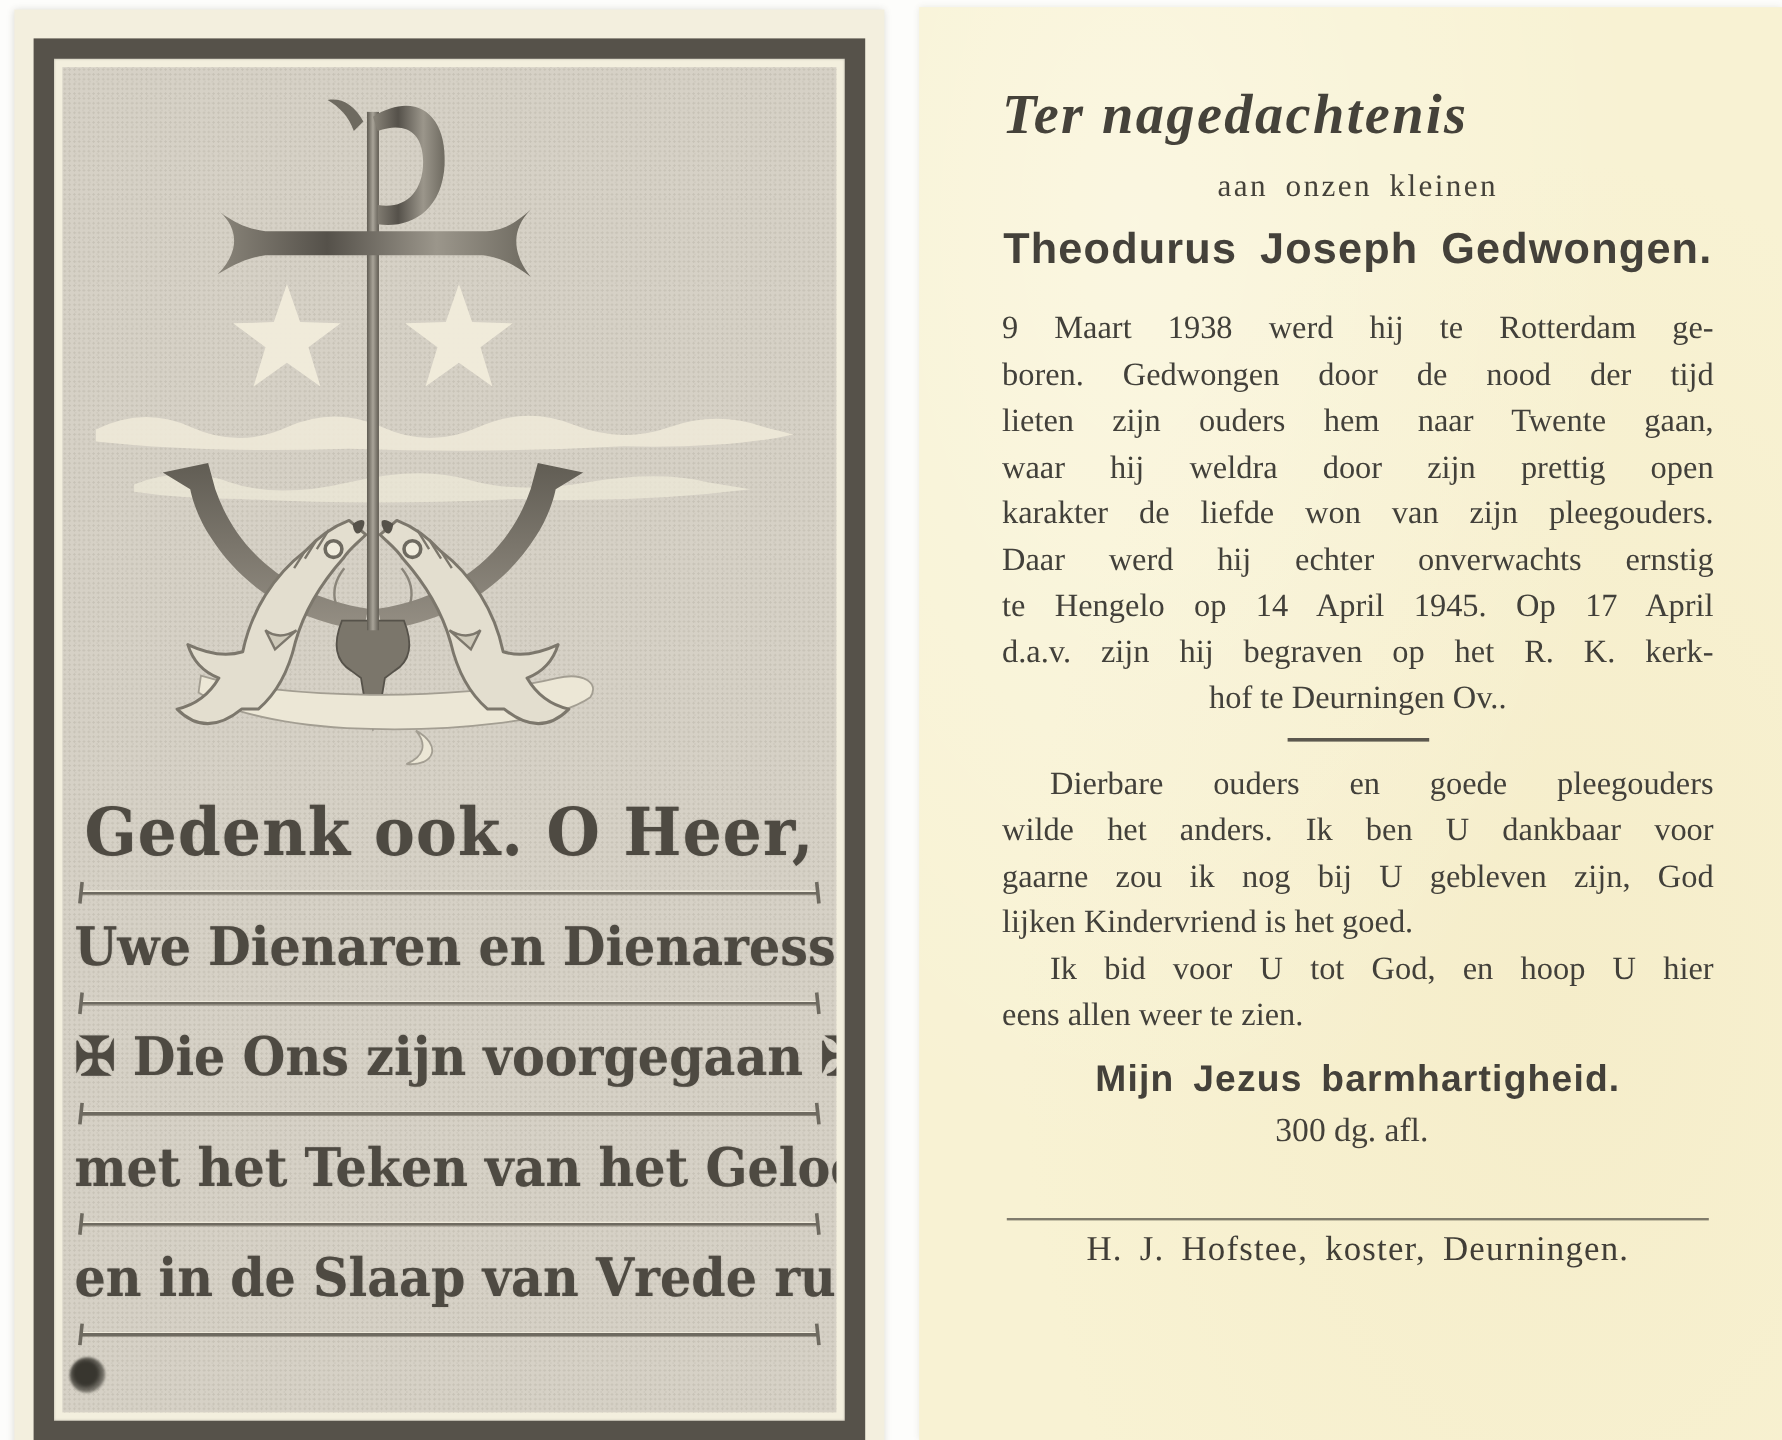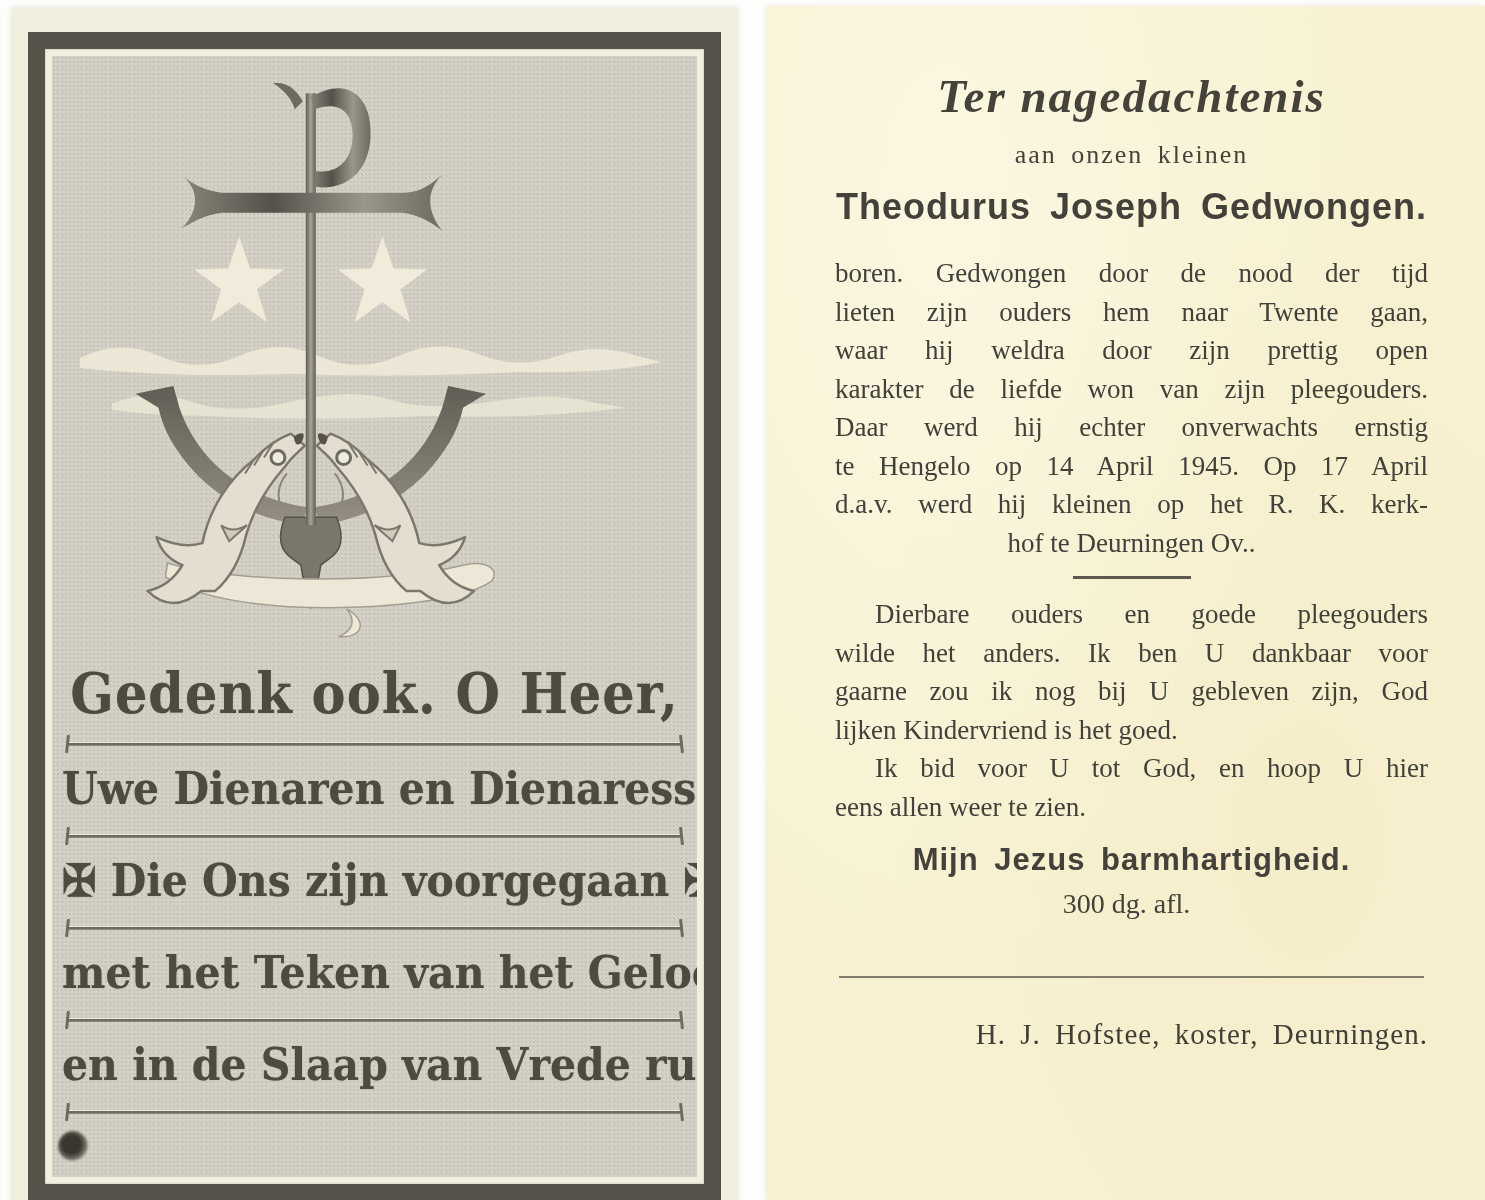--- a/index.html
+++ b/index.html
@@ -36,37 +36,37 @@
     filter:blur(1px);}
 
   
   .right-card{position:absolute;left:766px;top:6px;width:719px;height:1194px;
     background:#f8f2d3;
     background-image:radial-gradient(ellipse at 25% 15%, rgba(255,255,250,.35), transparent 55%),
                      radial-gradient(ellipse at 75% 70%, rgba(240,228,185,.35), transparent 60%);
     box-shadow:0 0 5px rgba(90,80,50,.12);
     padding:64px 57px 0 69px; box-sizing:border-box;}
   .rc-title{font-family:"Liberation Serif",serif;font-style:italic;font-weight:700;
-    font-size:47px;line-height:52px;text-align:center;color:#45423a;letter-spacing:2px;}
+    font-size:47px;line-height:52px;text-align:left;color:#45423a;letter-spacing:2px;}
   .rc-sub{font-size:26px;line-height:30px;text-align:center;margin-top:18px;color:#45423a;
     letter-spacing:2px;word-spacing:6px;}
   .rc-name{font-family:"Liberation Sans",sans-serif;font-weight:700;font-size:36px;
     line-height:42px;text-align:center;margin-top:16px;color:#44413a;letter-spacing:1px;
     word-spacing:8px;}
   .bodytext{margin-top:26px;font-size:27px;color:#42403a;}
   .jline{text-align:justify;text-align-last:justify;line-height:38.5px;white-space:normal;}
   .lline{text-align:left;line-height:38.5px;}
   .cline{text-align:center;line-height:38.5px;}
   .indent{padding-left:40px;}
   .divider-short{width:118px;border:0;border-top:3px solid #5c584e;margin:14px auto 16px auto;}
   .mercy{font-family:"Liberation Sans",sans-serif;font-weight:700;font-size:31px;
     text-align:center;margin-top:16px;color:#44413a;letter-spacing:1px;word-spacing:6px;}
   .indulgence{font-size:28px;text-align:center;margin-top:10px;padding-right:10px;color:#44413a;}
   .footer-rule{border:0;border-top:2px solid #6b6759;margin:56px 4px 0 4px;opacity:.85;}
-  .printer{font-size:29px;text-align:right;margin-top:40px;color:#413e37;letter-spacing:1px;
+  .printer{font-size:29px;text-align:center;margin-top:8px;color:#413e37;letter-spacing:1px;
     word-spacing:6px;}
 </style>
 </head>
 <body>
 
 <div class="scan">
 
   <div class="left-card">
     <div class="frame">
       <div class="interior">
@@ -167,27 +167,28 @@
 
   <div class="right-card">
 
     <div class="rc-title">Ter nagedachtenis</div>
 
     <div class="rc-sub">aan onzen kleinen</div>
 
     <div class="rc-name">Theodurus Joseph Gedwongen.</div>
 
     <div class="bodytext">
+      <div class="jline">9 Maart 1938 werd hij te Rotterdam ge-</div>
       <div class="jline">boren. Gedwongen door de nood der tijd</div>
       <div class="jline">lieten zijn ouders hem naar Twente gaan,</div>
       <div class="jline">waar hij weldra door zijn prettig open</div>
       <div class="jline">karakter de liefde won van zijn pleegouders.</div>
       <div class="jline">Daar werd hij echter onverwachts ernstig</div>
       <div class="jline">te Hengelo op 14 April 1945. Op 17 April</div>
-      <div class="jline">d.a.v. werd hij kleinen op het R. K. kerk-</div>
+      <div class="jline">d.a.v. zijn hij begraven op het R. K. kerk-</div>
       <div class="cline">hof te Deurningen Ov..</div>
     </div>
 
     <hr class="divider-short">
 
     <div class="bodytext" style="margin-top:14px;">
       <div class="jline indent">Dierbare ouders en goede pleegouders</div>
       <div class="jline">wilde het anders. Ik ben U dankbaar voor</div>
       <div class="jline">gaarne zou ik nog bij U gebleven zijn, God</div>
       <div class="lline">lijken Kindervriend is het goed.</div>

